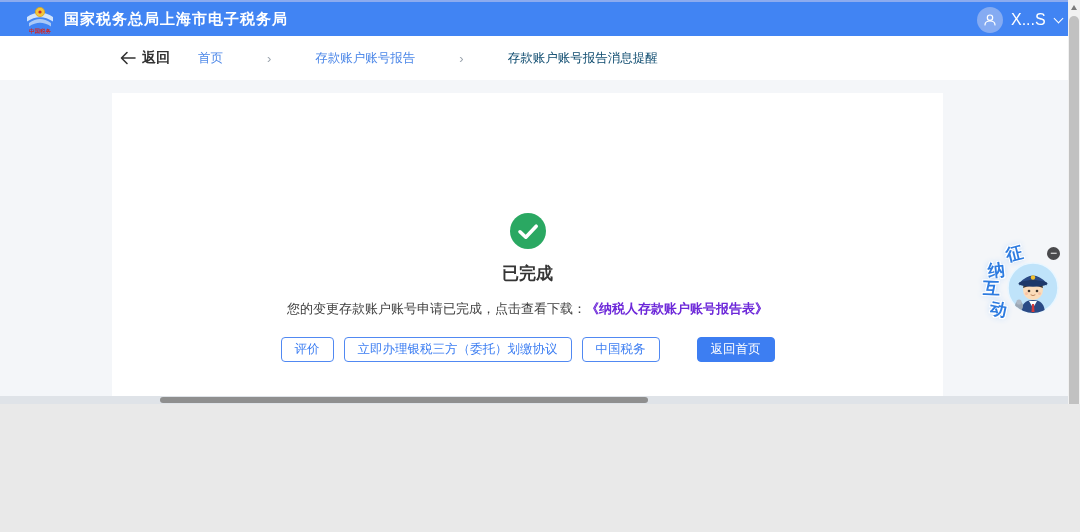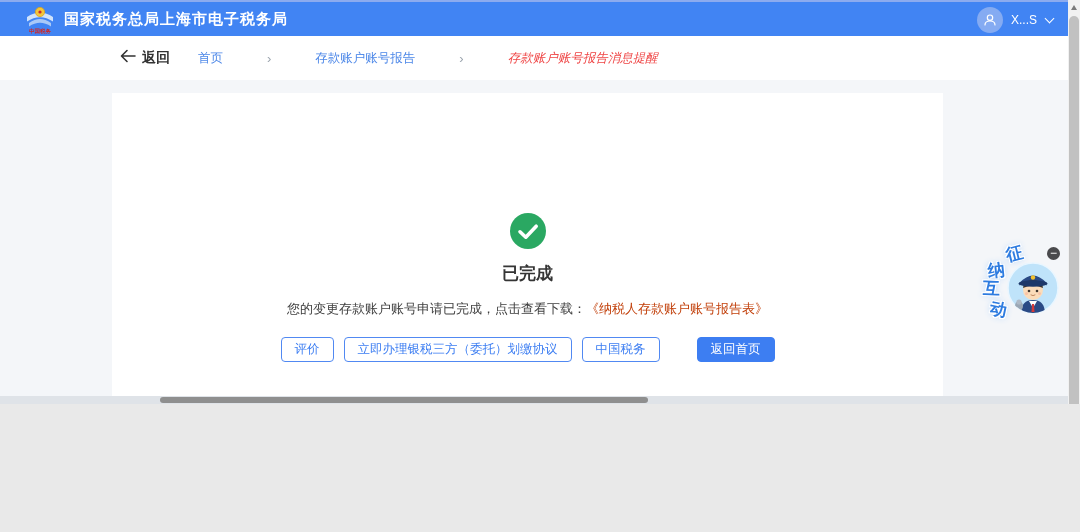--- a/index.html
+++ b/index.html
@@ -29,56 +29,56 @@
     margin-left:9px; letter-spacing:1px;
   }
   .user-area {
     position:absolute; left:977px; top:0; height:36px;
     display:flex; align-items:center; cursor:pointer;
   }
   .avatar {
     width:26px; height:26px; border-radius:50%;
     background:#85abf2; display:flex; align-items:center; justify-content:center;
   }
-  .user-name { color:#fff; font-size:12px; margin-left:8px; }
+  .user-name { color:#fff; font-size:16px; margin-left:8px; }
   .chevron-down {
     width:7px; height:7px; margin-left:9px; margin-top:-4px;
     border-right:1.5px solid #fff; border-bottom:1.5px solid #fff;
     transform:rotate(45deg);
   }
 
   
   .breadbar {
     position:absolute; top:36px; left:0;
     width:1068px; height:44px; background:#fff;
     display:flex; align-items:center;
   }
   .back-btn {
-    margin-left:120px; display:flex; cursor:pointer;
+    margin-left:120px; display:flex; align-items:center; cursor:pointer;
   }
   .back-arrow { width:16px; height:14px; }
   .back-label { font-size:14px; color:#333; font-weight:600; margin-left:6px; }
   .crumbs { display:flex; align-items:center; margin-left:28px; font-size:12.5px;gap:37px; }
   .crumb-link { color:#4c87e8; cursor:pointer; }
-  .crumb-current { color:#ef4444;font-style:italic; }
+  .crumb-current { color:#0c4a6e; }
   .crumb-sep { color:#9aa3ad; margin:0 7px; font-size:13px; }
 
   
   .card {
     position:absolute; left:112px; top:93px;
     width:831px; height:431px; background:#fff;
     display:flex; flex-direction:column; align-items:center;
     padding-top:120px;
   }
   .check-icon { width:36px; height:36px; }
   .status-title {
     margin-top:13px; font-size:17px; font-weight:600; color:#353535;
   }
   .message { margin-top:15px; font-size:13px; color:#404040; }
-  .download-link { color:#c2410c; font-weight:normal; cursor:pointer; }
+  .download-link { color:#6d28d9; font-weight:bold; cursor:pointer; }
   .btn-row { margin-top:19px; display:flex; gap:10px; }
   .btn {
     height:25px; padding:0 13px;
     display:flex; align-items:center; justify-content:center;
     border:1px solid #5189f2; border-radius:4px;
     background:#fff; color:#3d7ef2; font-size:12.5px;
     cursor:pointer; white-space:nowrap;
     font-family:"Liberation Sans","DejaVu Sans",sans-serif;
   }
   .btn.primary { background:#3d7ef2; color:#fff; border-color:#3d7ef2;margin-left:27px; }

